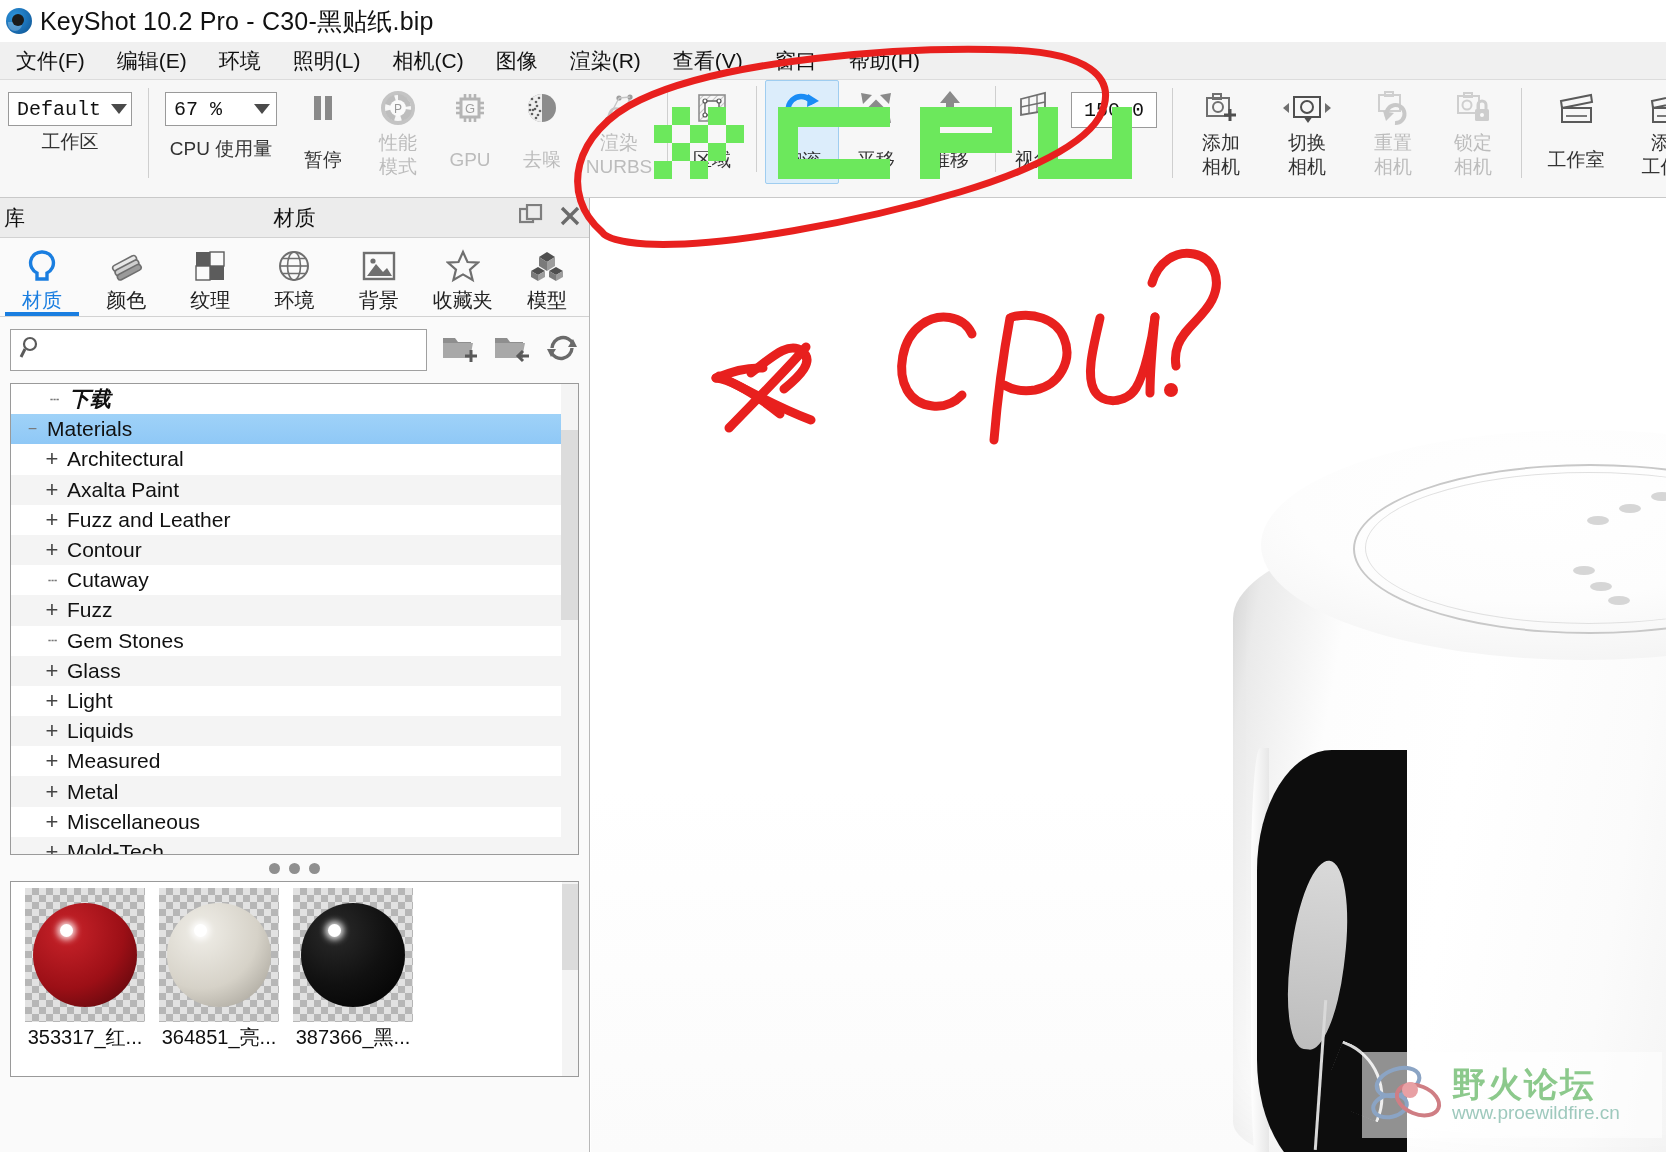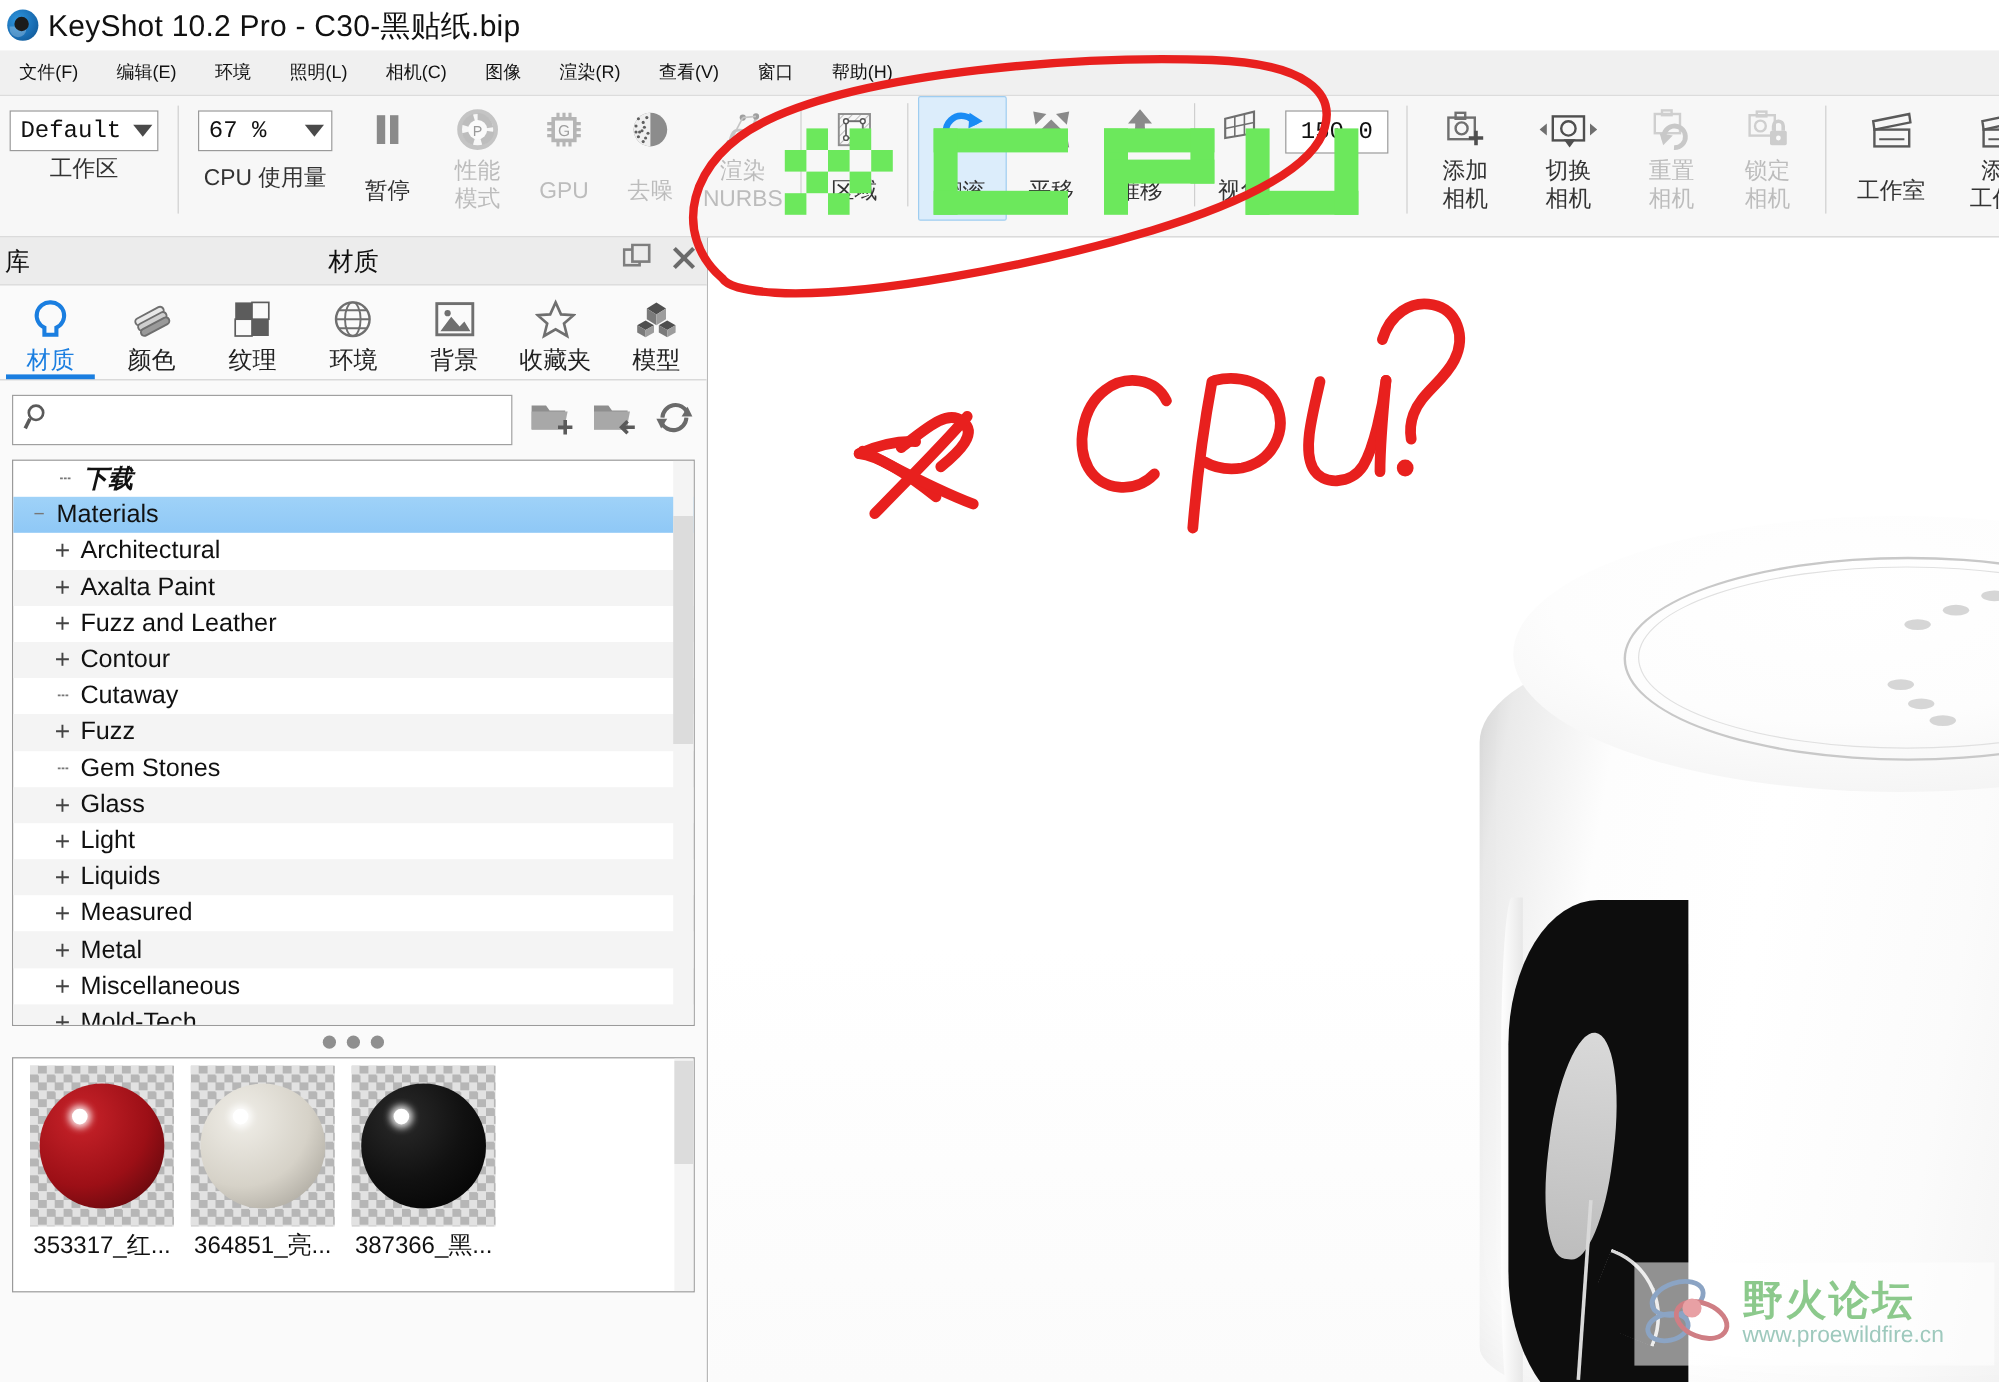--- a/index.html
+++ b/index.html
@@ -31,21 +31,21 @@
   }
   .title-text{font-size:25px;color:#111;letter-spacing:.2px;white-space:nowrap;}
 
   
   .menubar{
     position:absolute;left:0;top:42px;width:1666px;height:38px;
     background:#f0f0f0;display:flex;align-items:center;
     border-bottom:1px solid #dcdcdc;box-sizing:border-box;
   }
   .menu-item{
-    font-size:15px;color:#111;padding:0 16px;line-height:38px;white-space:nowrap;cursor:default;
+    font-size:21px;color:#111;padding:0 16px;line-height:38px;white-space:nowrap;cursor:default;
   }
 
   
   .toolbar{
     position:absolute;left:0;top:80px;width:1666px;height:118px;
     background:#f7f7f7;border-bottom:1px solid #c9c9c9;
     display:flex;align-items:flex-start;box-sizing:border-box;
   }
   .tgroup{display:flex;align-items:flex-start;height:118px;}
   .tsep{width:1px;height:90px;background:#cfcfcf;margin:8px 8px 0 8px;flex:0 0 auto;}

